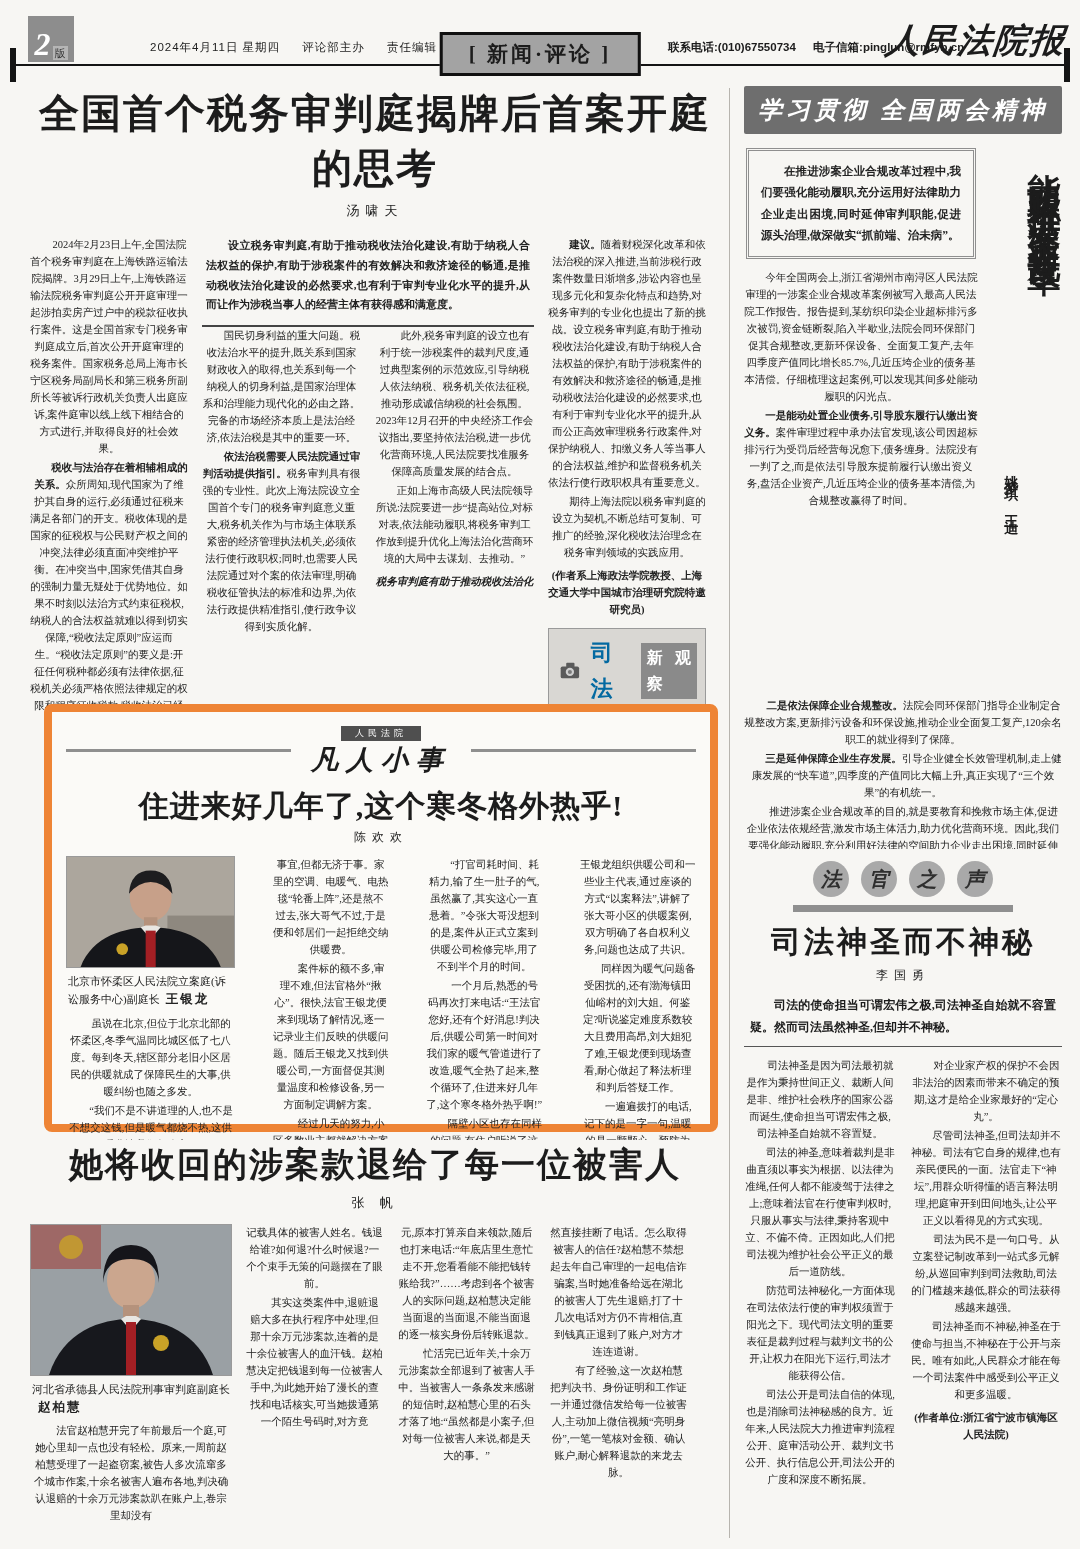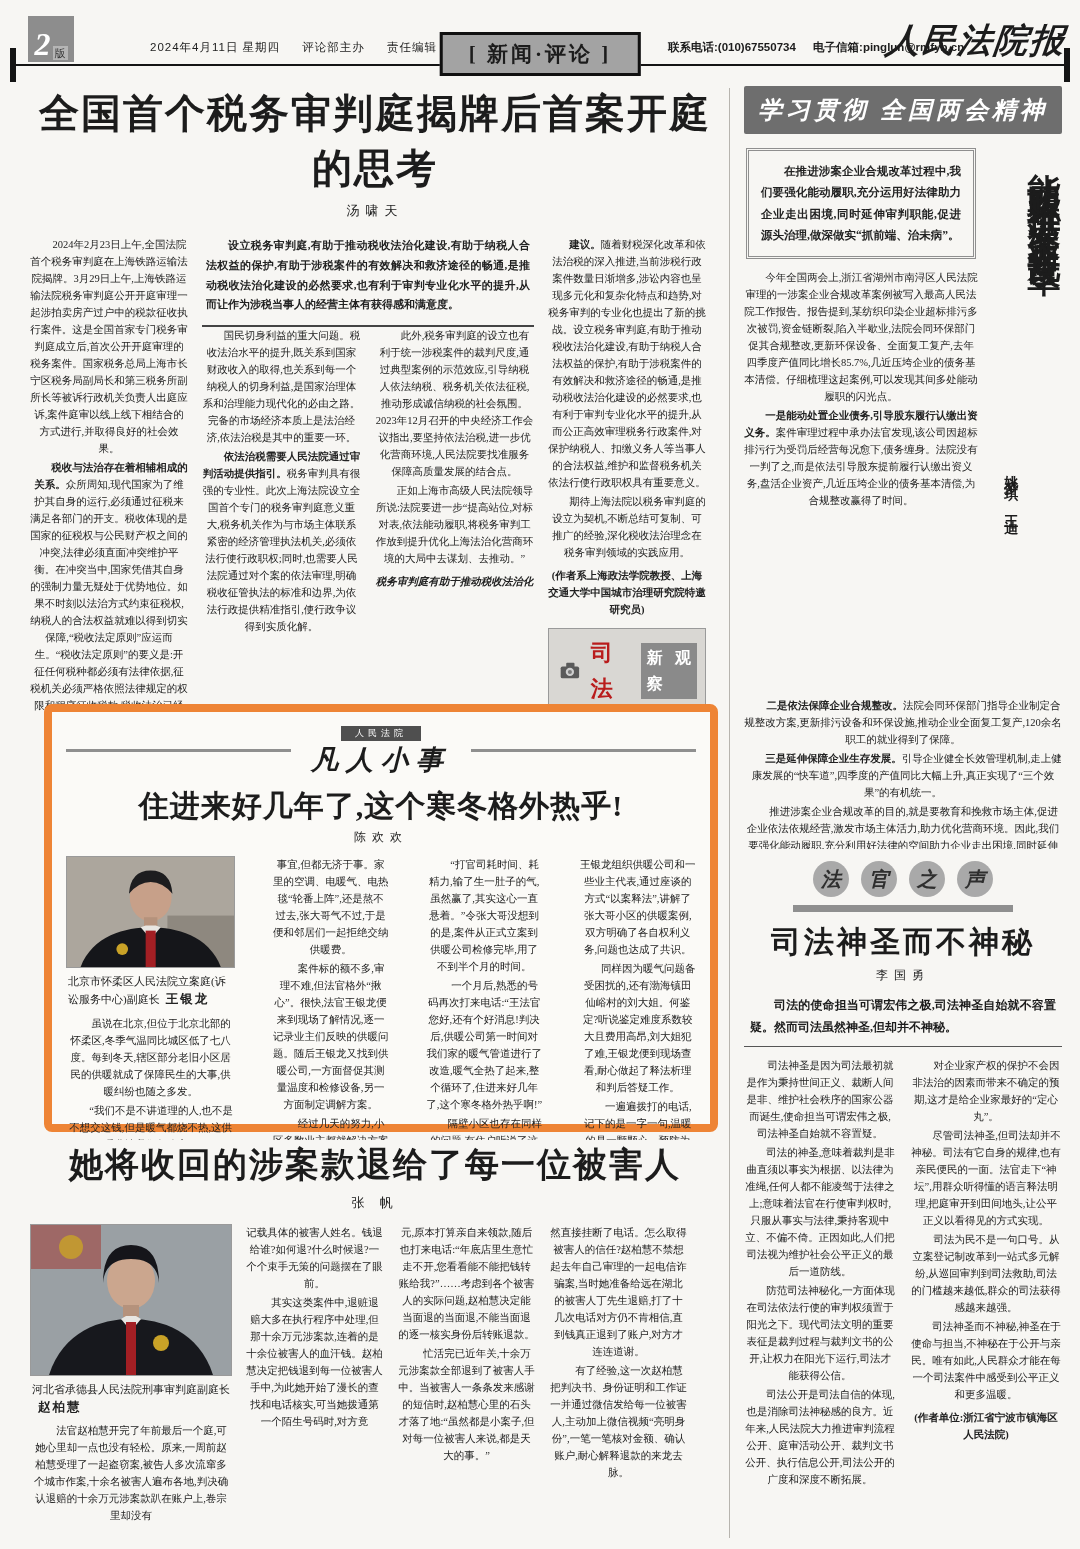--- a/index.html
+++ b/index.html
@@ -40,21 +40,21 @@
   .a1col { width:158px; height:520px; overflow:hidden; }
   .a1mid { width:332px; }
   .a1intro { font-weight:700; font-size:11px; line-height:1.8; text-align:justify;
      border-bottom:2px solid #444; padding:0 4px 10px 4px; text-indent:2em;}
   .a1midcols { display:flex; gap:14px; height:368px; overflow:hidden;}
   .a1midcols > div { width:159px; height:100%; overflow:hidden;}
   .tagline { font-weight:900; font-style:italic; text-indent:0 !important; margin-top:6px;}
   .credit { font-weight:700; text-indent:0 !important; text-align:right; margin-top:6px;}
   .badge { width:100%; margin-top:10px; border:1px solid #9a9a9a; background:#d9d7d3;}
   .badge-top { display:flex; align-items:center; gap:6px; padding:6px 8px;}
-  .badge-top .t1 { font-size:22px; font-weight:900; color:#b91c1c; letter-spacing:2px;}
+  .badge-top .t1 { font-size:22px; font-weight:900; color:#0369a1; letter-spacing:2px;}
   .badge-top .t2 { font-size:16px; font-weight:900; color:#fff; background:#8a8a8a; padding:2px 6px;}
   .badge-bot { background:#767676; color:#fff; text-align:center; font-weight:900; font-size:15px;
      letter-spacing:3px; padding:3px 0;}
   
   .obox { position:absolute; left:44px; top:704px; width:674px; height:428px;
     border:8px solid #ee8435; border-radius:8px; background:#fbfaf7; padding:8px 14px;font-family:Liberation Serif, serif; }
   .obox-head { display:flex; align-items:center; gap:10px; margin-top:2px;}
   .obox-head .hline { flex:1; height:3px; background:#8f8f8f; }
   .obox-tagwrap { text-align:center; }
   .obox-tab { display:inline-block; background:#4f4f4f; color:#fff; font-size:9px; letter-spacing:4px;

